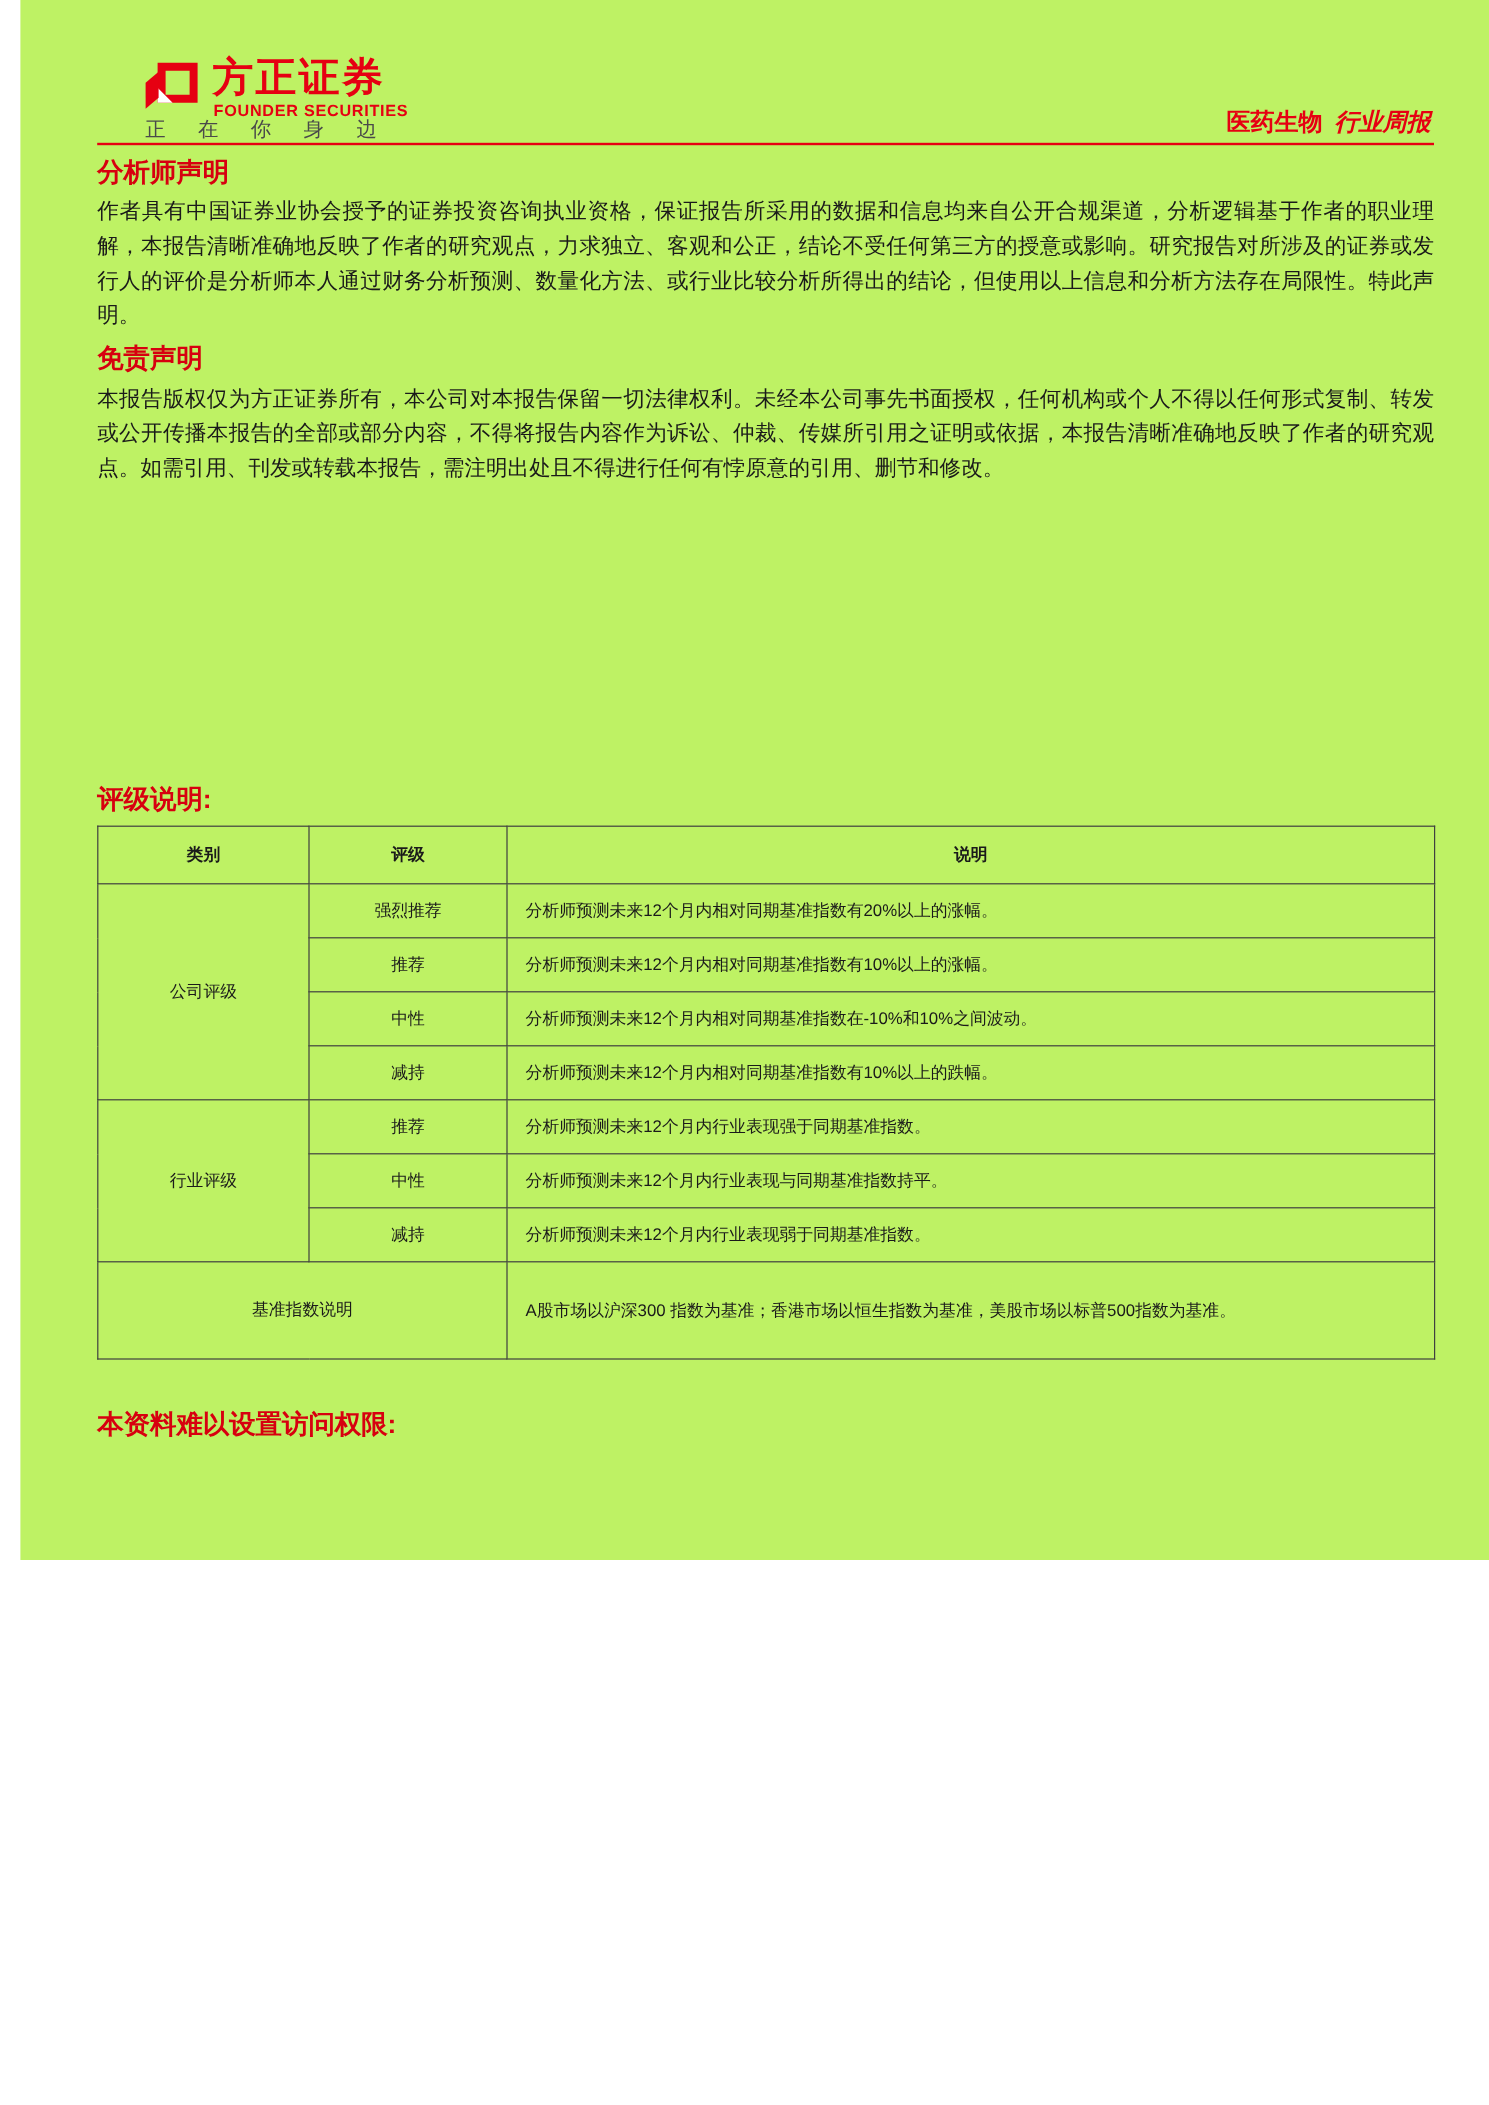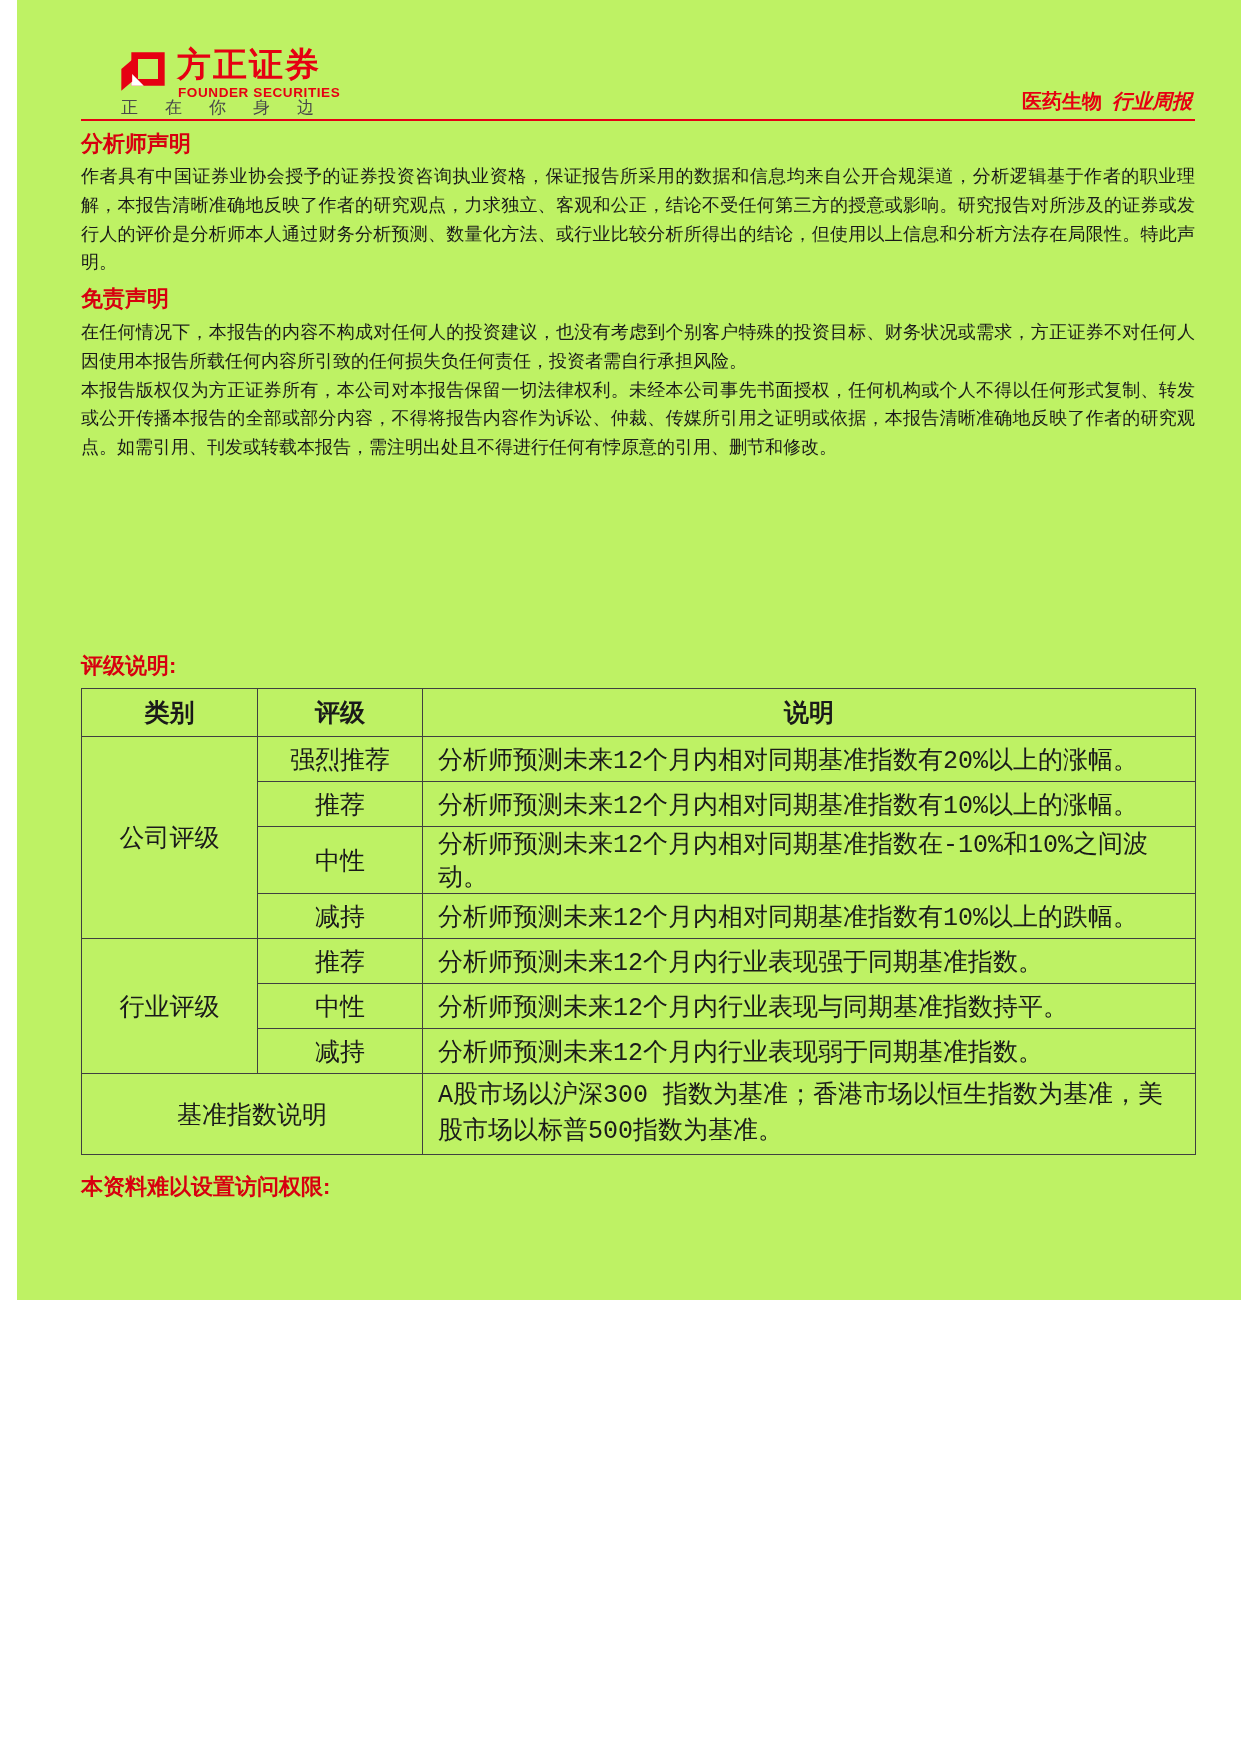--- a/index.html
+++ b/index.html
@@ -44,32 +44,32 @@
   }
   .body-text {
     position:absolute; left:64px; width:1114px;
     font-size:18px; line-height:28.8px; text-align:justify; color:#1a1a1a;
   }
   .body-text p { margin:0; }
   
   .rating-table-wrap { position:absolute; left:64px; top:688px; width:1114px; }
   table.rating {
     border-collapse:collapse; width:1114px; table-layout:fixed;
-    font-size:25px; color:#1a1a1a;
+    font-size:14px; color:#1a1a1a;
   }
   table.rating col.c1 { width:176px; }
   table.rating col.c2 { width:165px; }
   table.rating col.c3 { width:773px; }
   table.rating th, table.rating td {
     border:1px solid #404040; vertical-align:middle;
   }
   table.rating th { height:48px; font-weight:bold; text-align:center; }
   table.rating td { height:45px; }
   td.ctr { text-align:center; }
-  td.desc { text-align:left; padding:0 15px;font-family:Liberation Mono, monospace; }
+  td.desc { text-align:left; padding:0 15px; }
   tr.benchmark td { height:81px; }
   tr.benchmark td.desc { line-height:36px; }
   
   .contact-list {
     position:absolute; left:64px; top:1222px;
     list-style:none; font-size:20px; line-height:30px; color:#1a1a1a;
   }
   .contact-list li.mono { font-family:"DejaVu Sans Mono","Liberation Mono",monospace; font-size:19px; }
   
   .footer-rule {
@@ -105,21 +105,20 @@
   </div>
   <div class="header-rule"></div>
 
   <div class="sec-title" style="top:129px;">分析师声明</div>
   <div class="body-text" style="top:162px;">
     <p>作者具有中国证券业协会授予的证券投资咨询执业资格，保证报告所采用的数据和信息均来自公开合规渠道，分析逻辑基于作者的职业理解，本报告清晰准确地反映了作者的研究观点，力求独立、客观和公正，结论不受任何第三方的授意或影响。研究报告对所涉及的证券或发行人的评价是分析师本人通过财务分析预测、数量化方法、或行业比较分析所得出的结论，但使用以上信息和分析方法存在局限性。特此声明。</p>
   </div>
 
   <div class="sec-title" style="top:284px;">免责声明</div>
   <div class="body-text" style="top:318px;">
-    <p>在任何情况下，本报告的内容不构成对任何人的投资建议，也没有考虑到个别客户特殊的投资目标、财务状况或需求，方正证券不对任何人因使用本报告所载任何内容所引致的任何损失负任何责任，投资者需自行承担风险。</p>
     <p>本报告版权仅为方正证券所有，本公司对本报告保留一切法律权利。未经本公司事先书面授权，任何机构或个人不得以任何形式复制、转发或公开传播本报告的全部或部分内容，不得将报告内容作为诉讼、仲裁、传媒所引用之证明或依据，本报告清晰准确地反映了作者的研究观点。如需引用、刊发或转载本报告，需注明出处且不得进行任何有悖原意的引用、删节和修改。</p>
   </div>
 
   <div class="sec-title" style="top:651px;">评级说明:</div>
 
   <div class="rating-table-wrap">
     <table class="rating">
       <colgroup>
           <col class="c1">
           <col class="c2">

